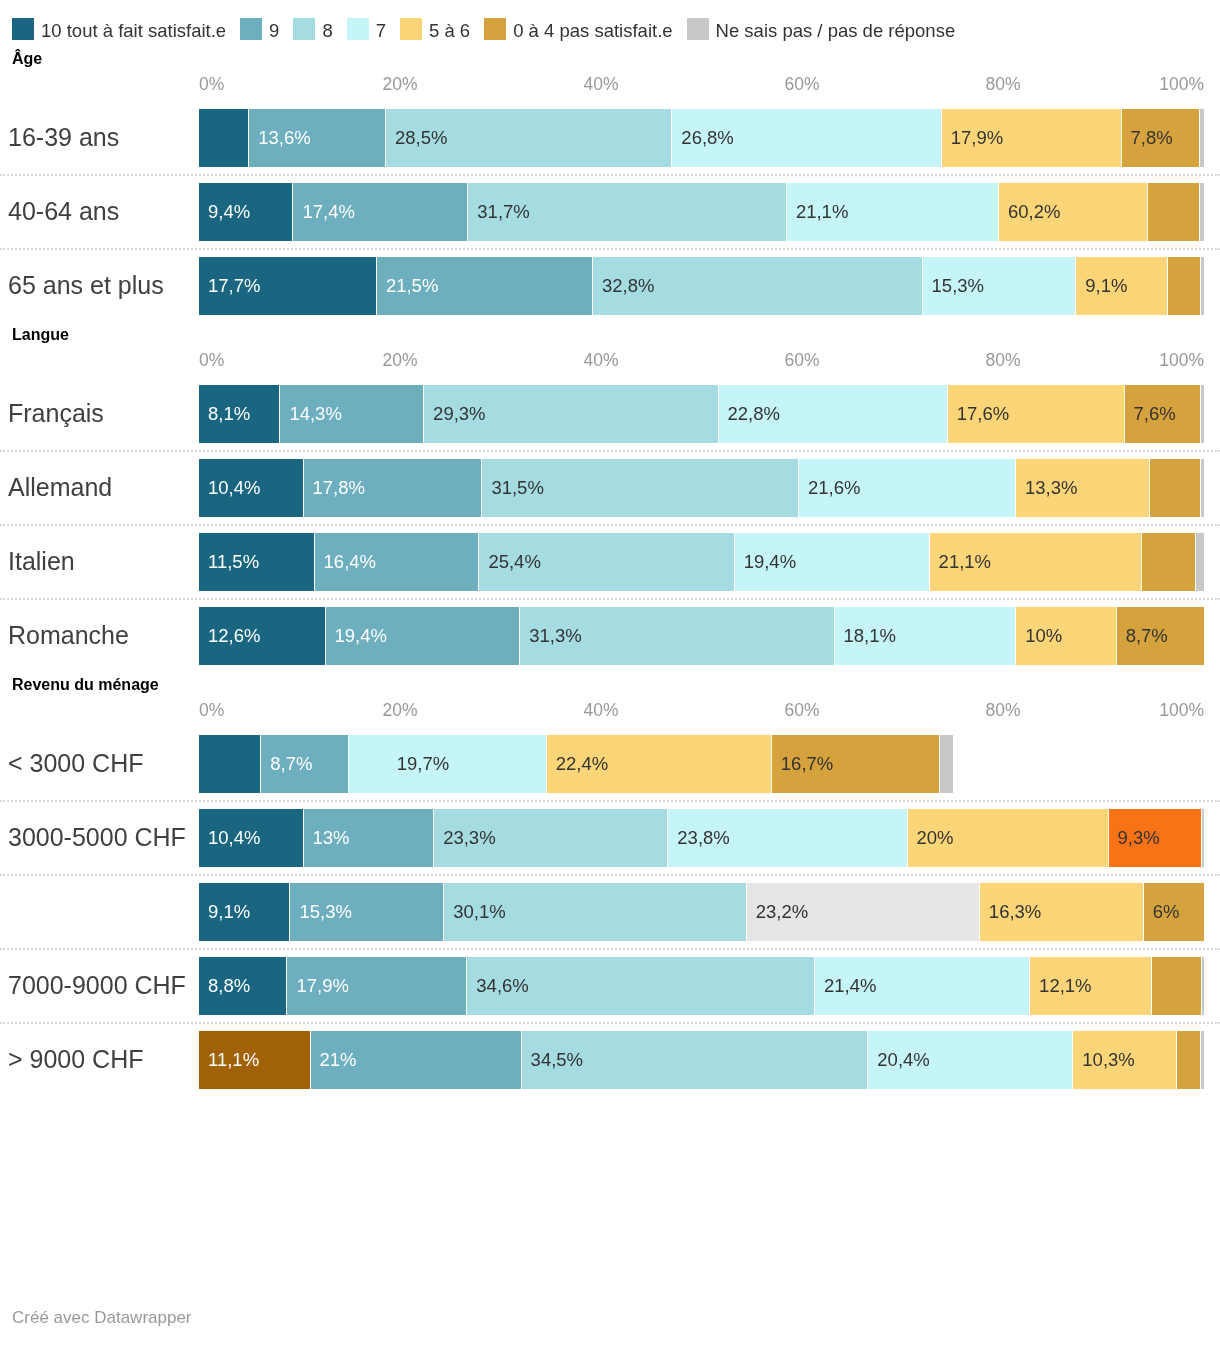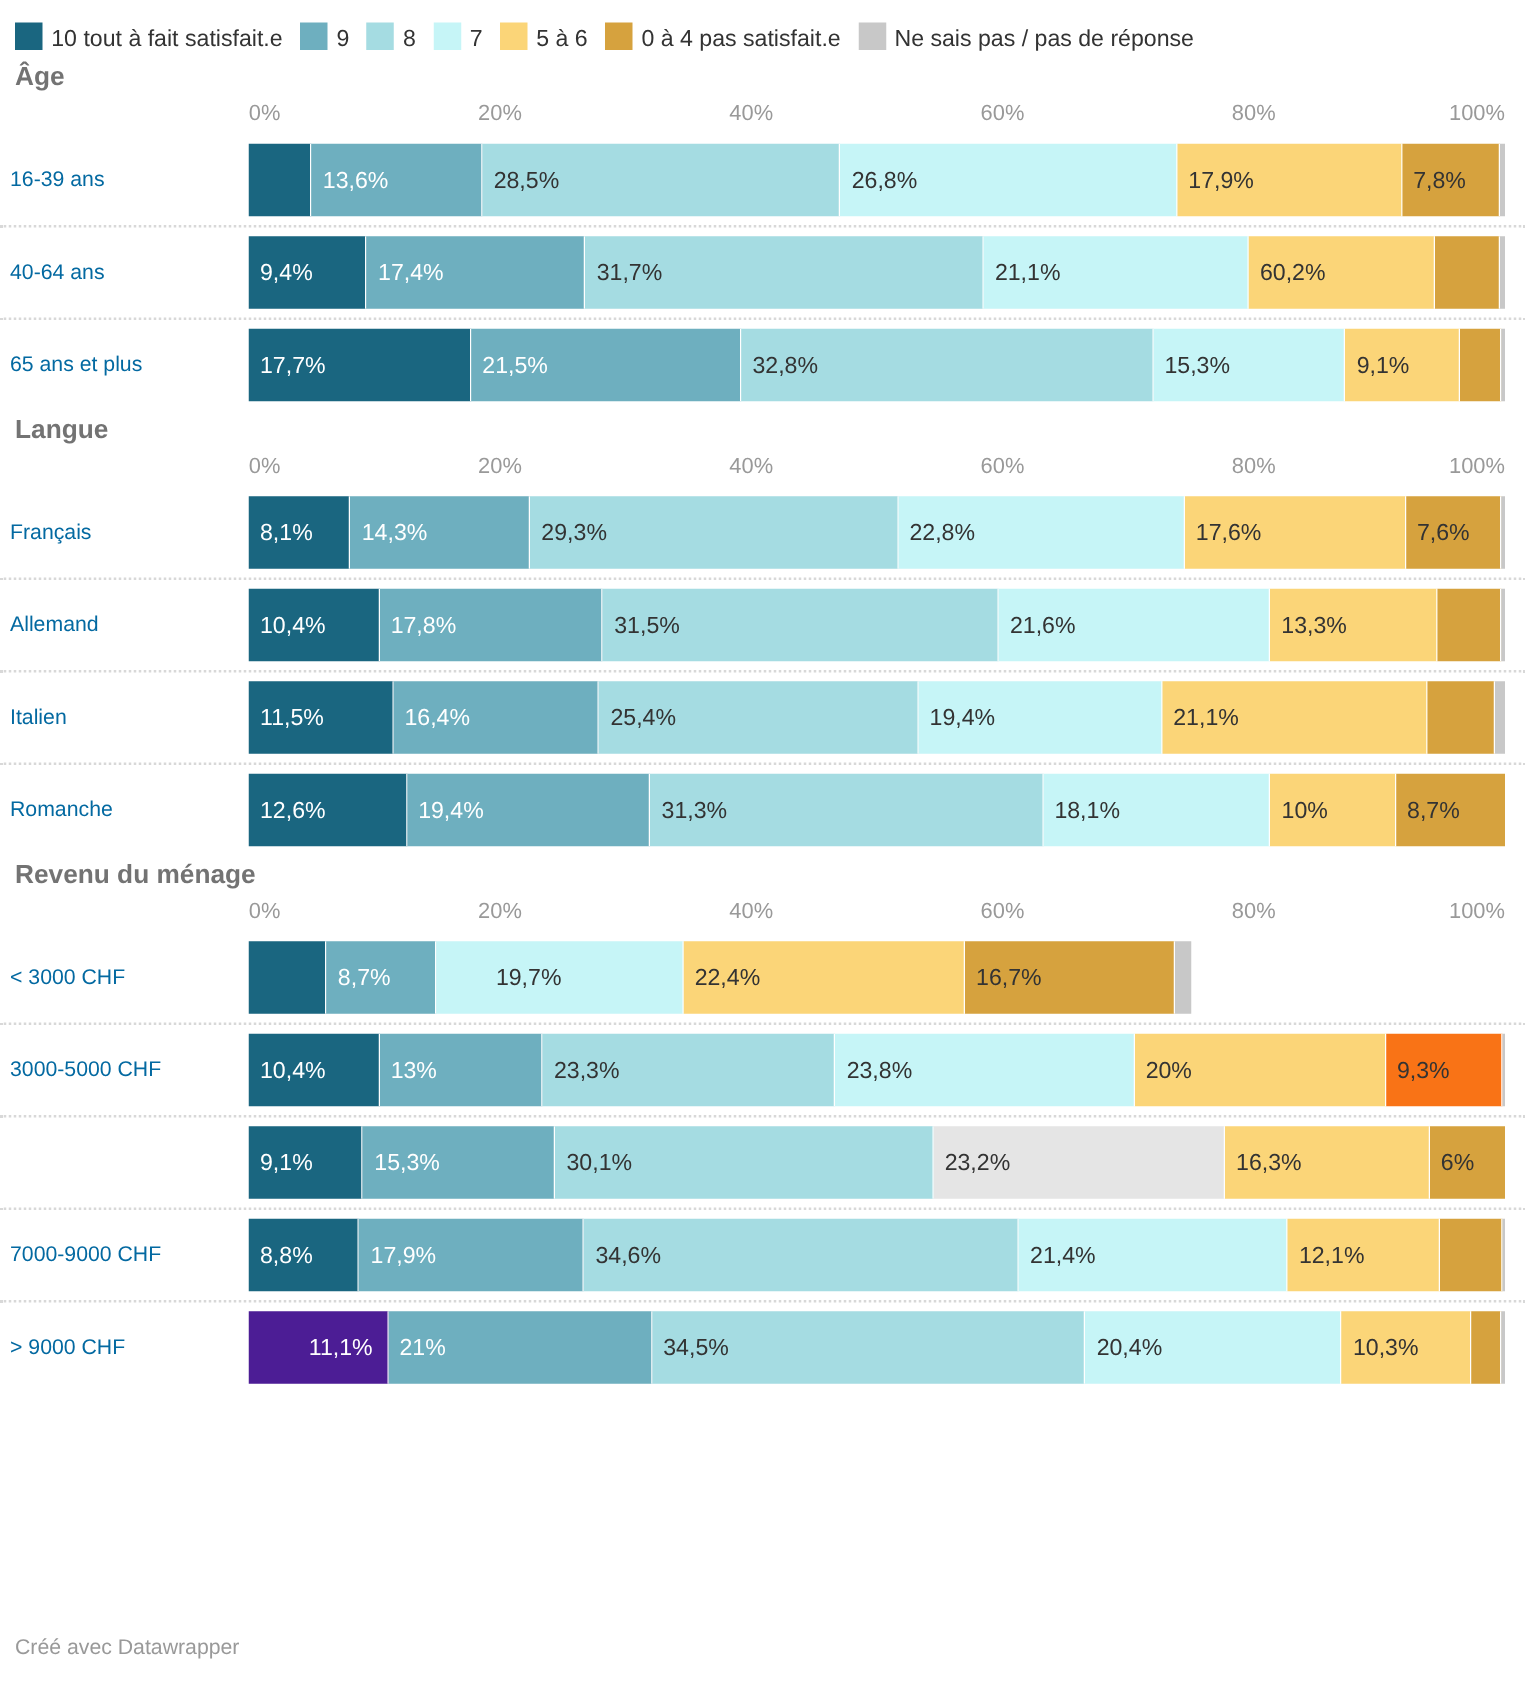--- a/index.html
+++ b/index.html
@@ -34,23 +34,23 @@
     display: inline-block;
     width: 22px; height: 22px;
     vertical-align: -4px;
     margin-right: 7px;
   }
   .legend-label { display: inline-block; vertical-align: middle; }
 
   
   .group { margin-top: 4px; }
   .group-title {
-    font-size: 21px;
+    font-size: 16px;
     font-weight: bold;
-    color: #737373;
+    color: #000000;
     padding: 0 0 0 12px;
     margin: 0 0 6px 0;
   }
 
   .axis {
     position: relative;
     height: 28px;
     margin-left: 199px;
     margin-right: 16px;
   }
@@ -72,22 +72,22 @@
     margin: 0 0 0 0;
   }
   .row-label {
     position: absolute;
     left: 8px;
     top: 0;
     height: 72px;
     width: 183px;
     display: flex;
     align-items: center;
-    font-size: 17px;
-    color: #0369a1;
+    font-size: 25px;
+    color: #404040;
     white-space: nowrap;
   }
   .bar {
     position: absolute;
     left: 199px;
     right: 16px;
     top: 7px;
     height: 58px;
     display: flex;
     align-items: stretch;
@@ -407,21 +407,21 @@
               <span class="seg-label dark">12,1%</span>
             </div>
             <div class="seg" style="background: rgb(214, 162, 62); flex: 0 0 5%; width: 5%;"></div>
             <div class="seg" style="background: rgb(200, 200, 200); flex: 0 0 0.2%; width: 0.2%;"></div>
           </div>
         </div>
         <div class="row-sep"></div>
         <div class="row">
           <div class="row-label">&gt; 9000 CHF</div>
           <div class="bar">
-            <div class="seg" style="background: #4c1d95; flex: 0 0 11.1%; width: 11.1%; padding-left: 39px;">
+            <div class="seg" style="background: #a16207; flex: 0 0 11.1%; width: 11.1%;">
               <span class="seg-label light">11,1%</span>
             </div>
             <div class="seg" style="background: rgb(110, 175, 191); flex: 0 0 21%; width: 21%;">
               <span class="seg-label light">21%</span>
             </div>
             <div class="seg" style="background: rgb(165, 220, 226); flex: 0 0 34.5%; width: 34.5%;">
               <span class="seg-label dark">34,5%</span>
             </div>
             <div class="seg" style="background: rgb(198, 245, 247); flex: 0 0 20.4%; width: 20.4%;">
               <span class="seg-label dark">20,4%</span>

